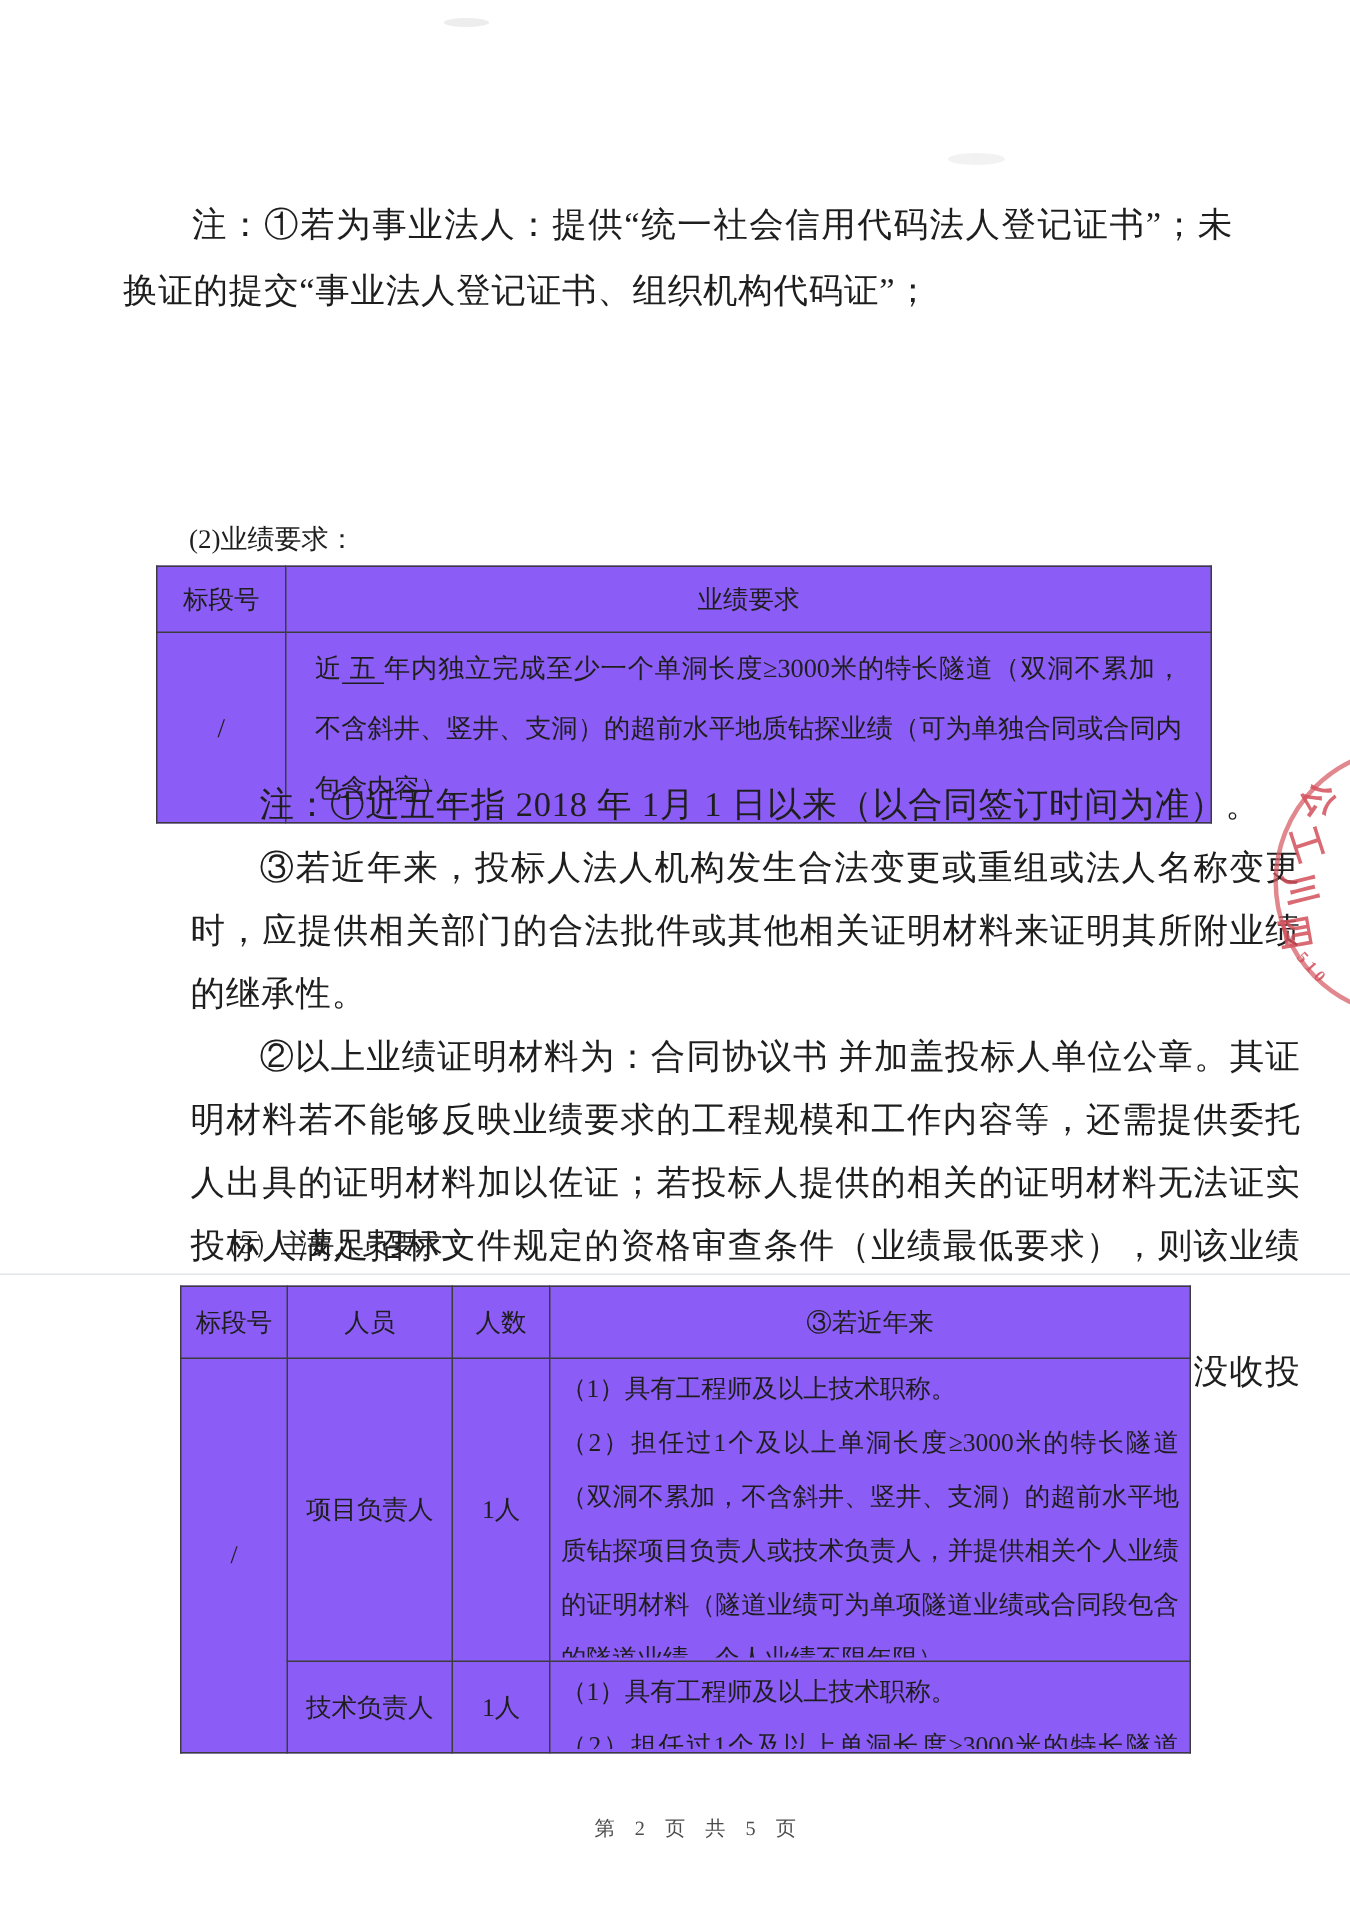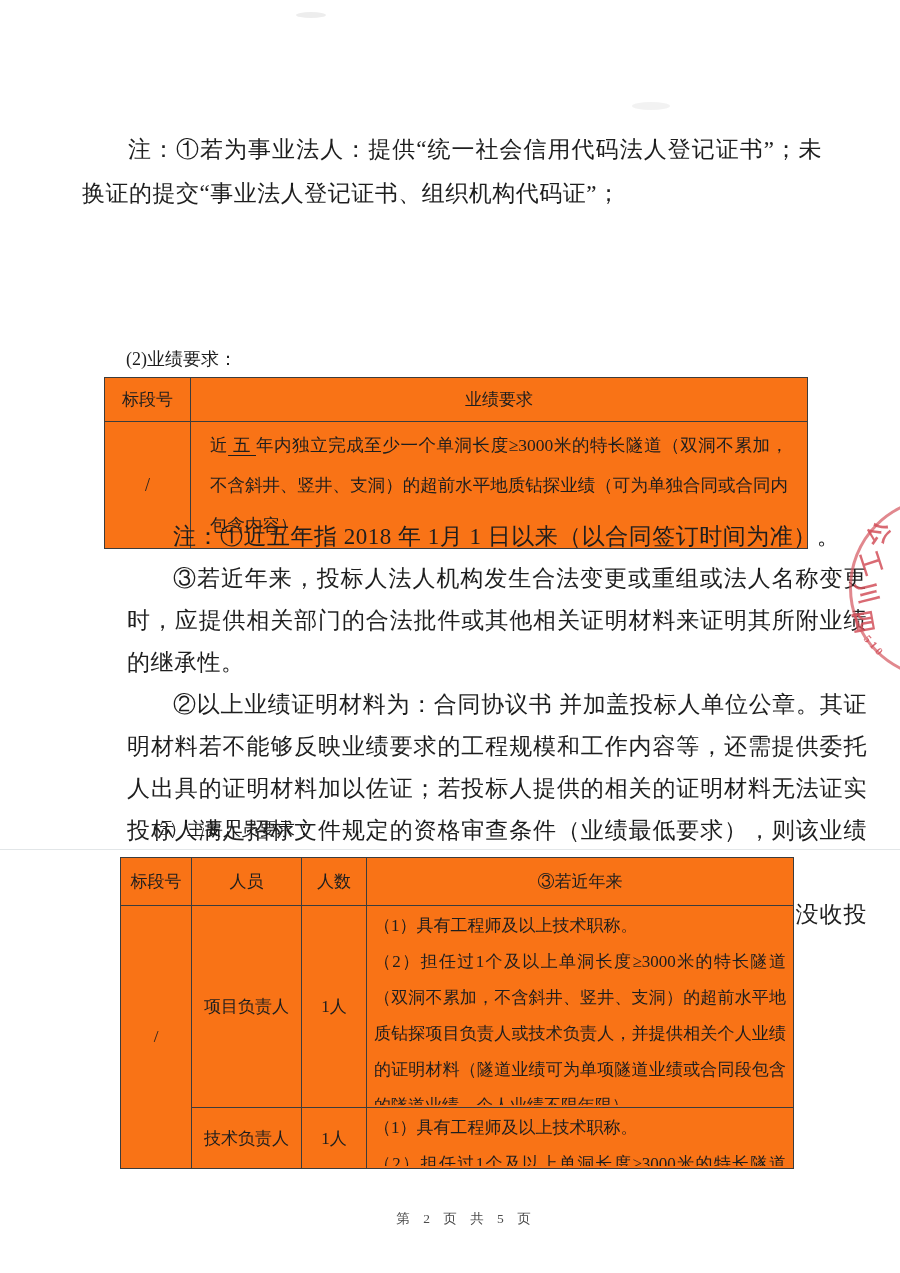--- a/index.html
+++ b/index.html
@@ -10,21 +10,21 @@
     font-family:"Liberation Serif","DejaVu Serif",serif;
   }
   .para-block { position:absolute; left:82px; width:740px; }
   .para {
     margin:0; font-size:23px; line-height:44px;
     text-align:justify; text-indent:2em; letter-spacing:0.5px;
   }
   .notes-block .para { line-height:42px; }
   .heading { position:absolute; font-size:18px; white-space:nowrap; }
 
-  table { border-collapse:collapse; table-layout:fixed; background:#f97316; }
+  table { border-collapse:collapse; table-layout:fixed; background:#8b5cf6; }
   td, th { border:1px solid #3c3c3c; font-weight:normal; font-size:17px; }
 
   #table1 { position:absolute; top:377px; left:104px; width:704px; }
   #table1 th { height:44px; text-align:center; }
   #table1 .c1 { width:86px; }
   #table1 .req-cell { padding:3px 19px; line-height:40px; text-align:justify; font-size:17.5px; }
   #table1 .lot-cell { text-align:center; font-size:18px; }
   .u { text-decoration:underline; text-underline-offset:4px; }
 
   #table2 { position:absolute; top:857px; left:120px; width:674px; }

